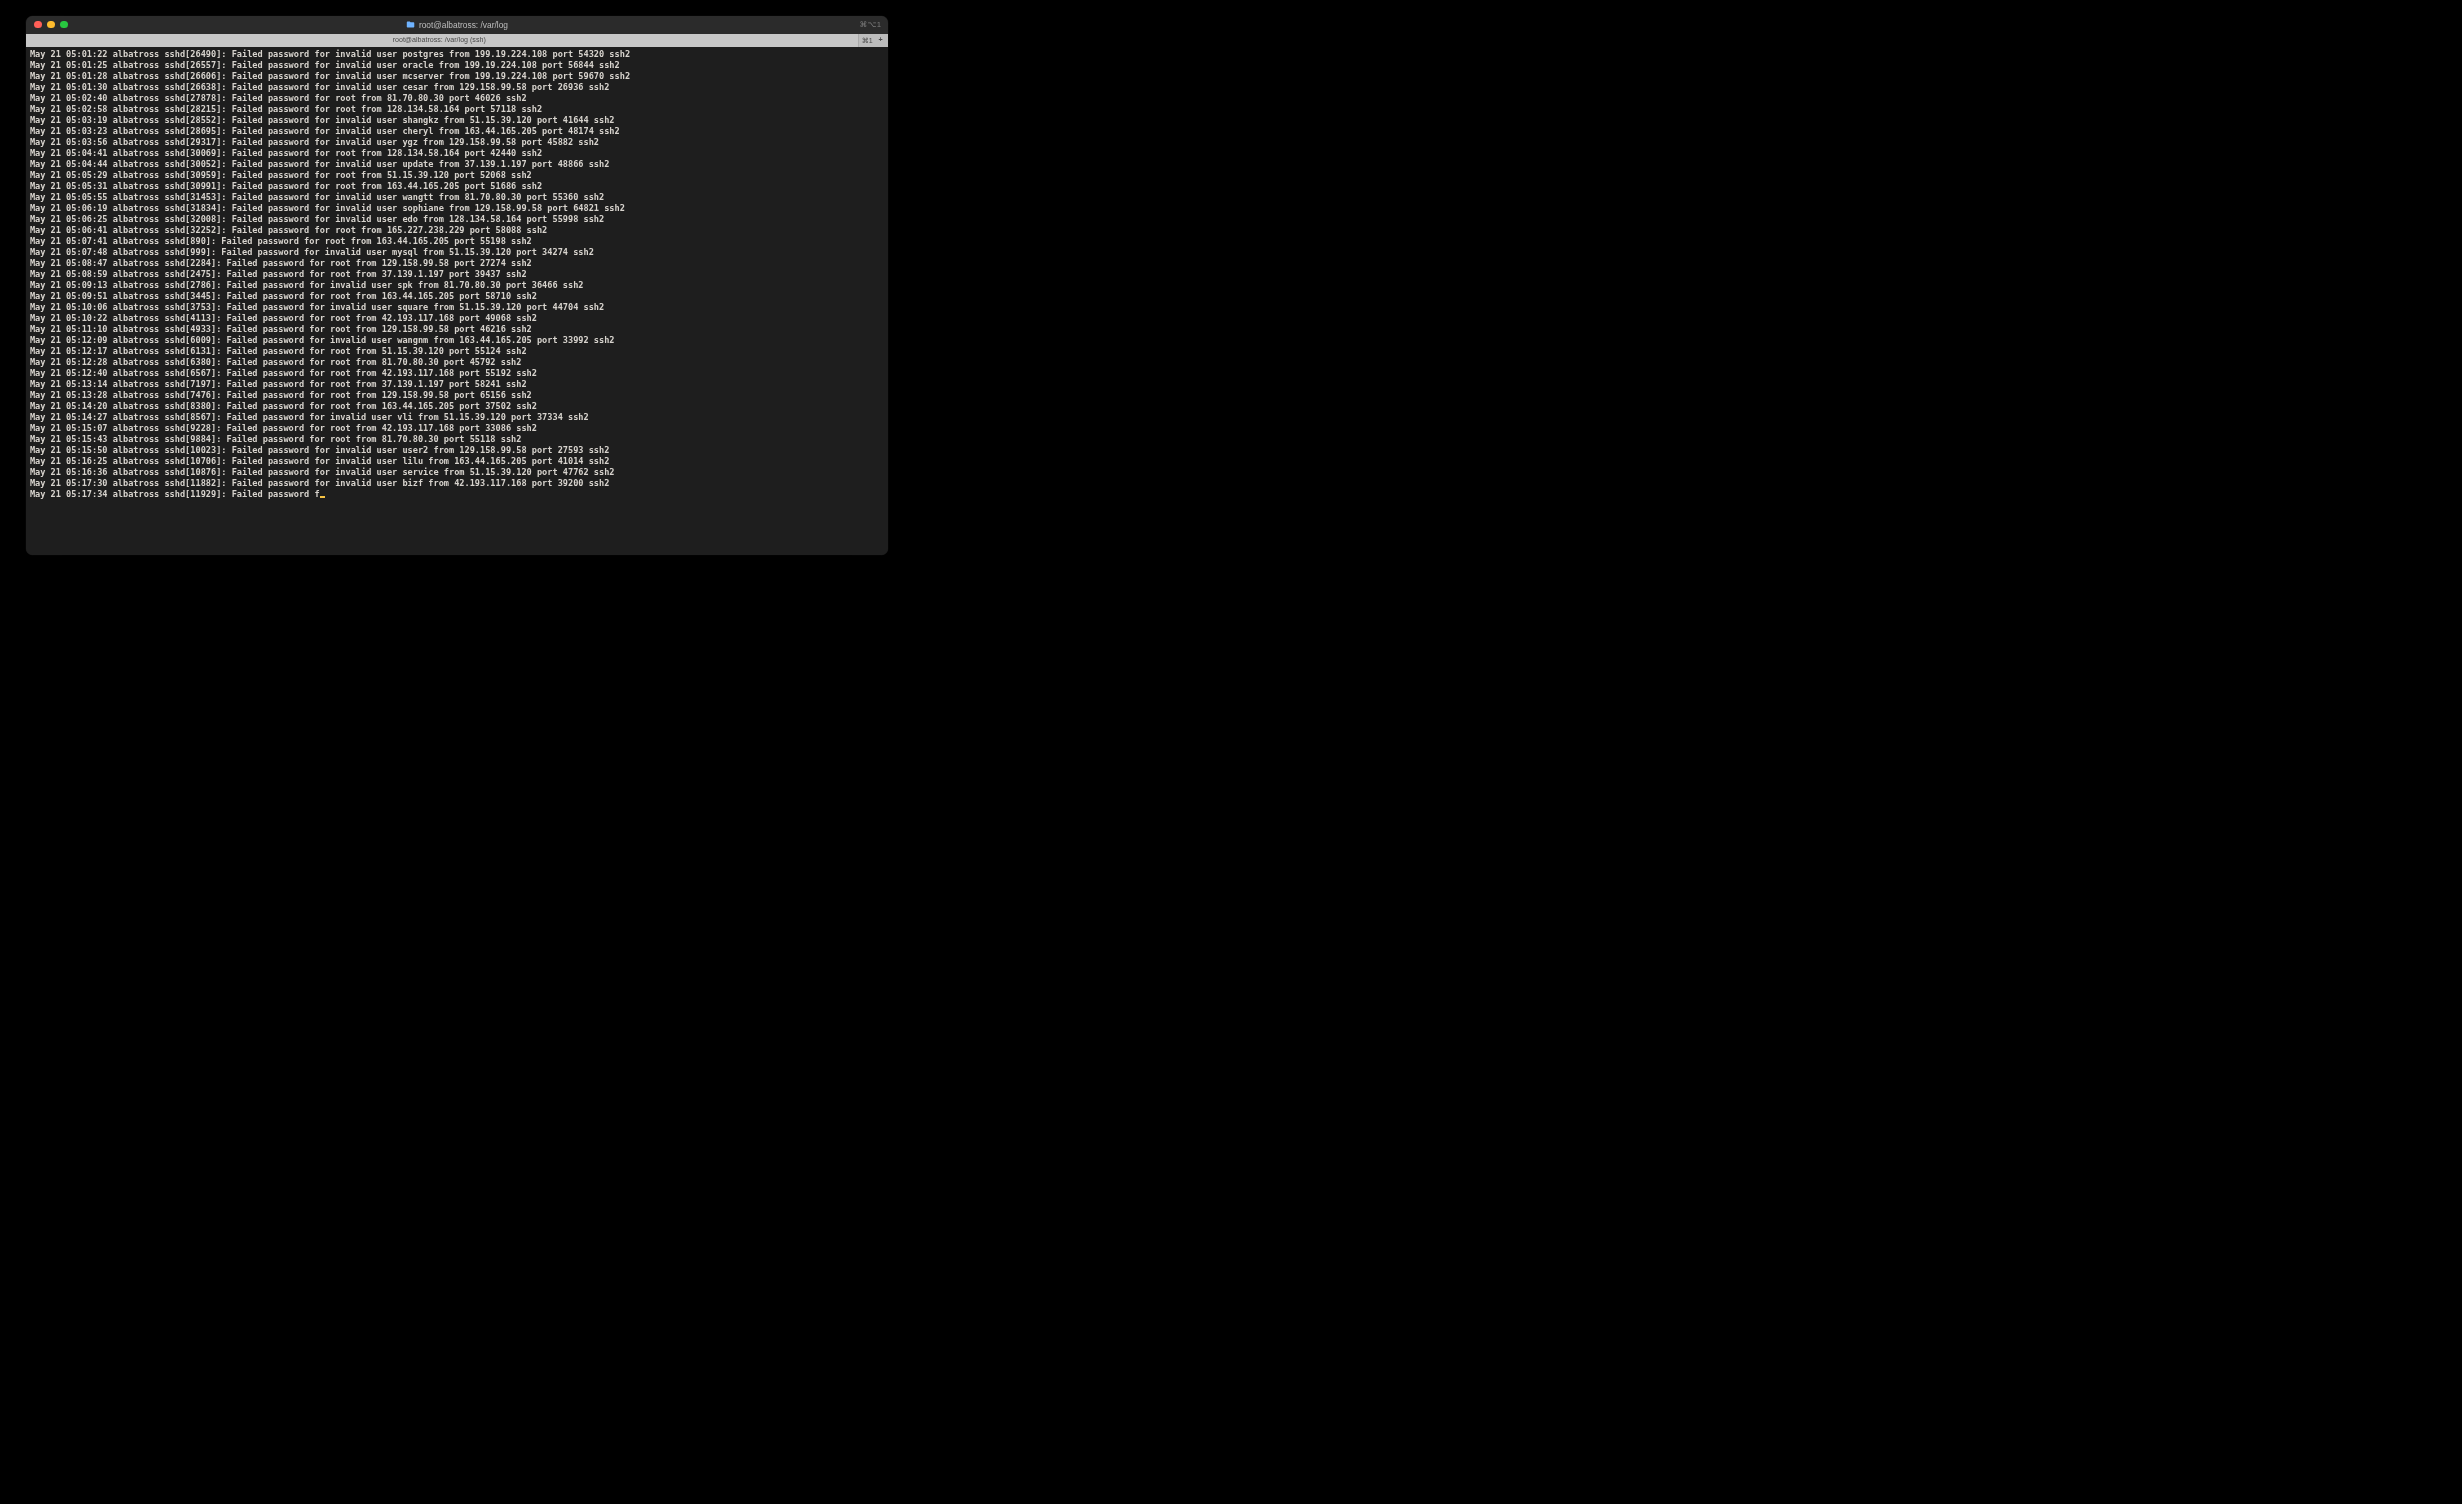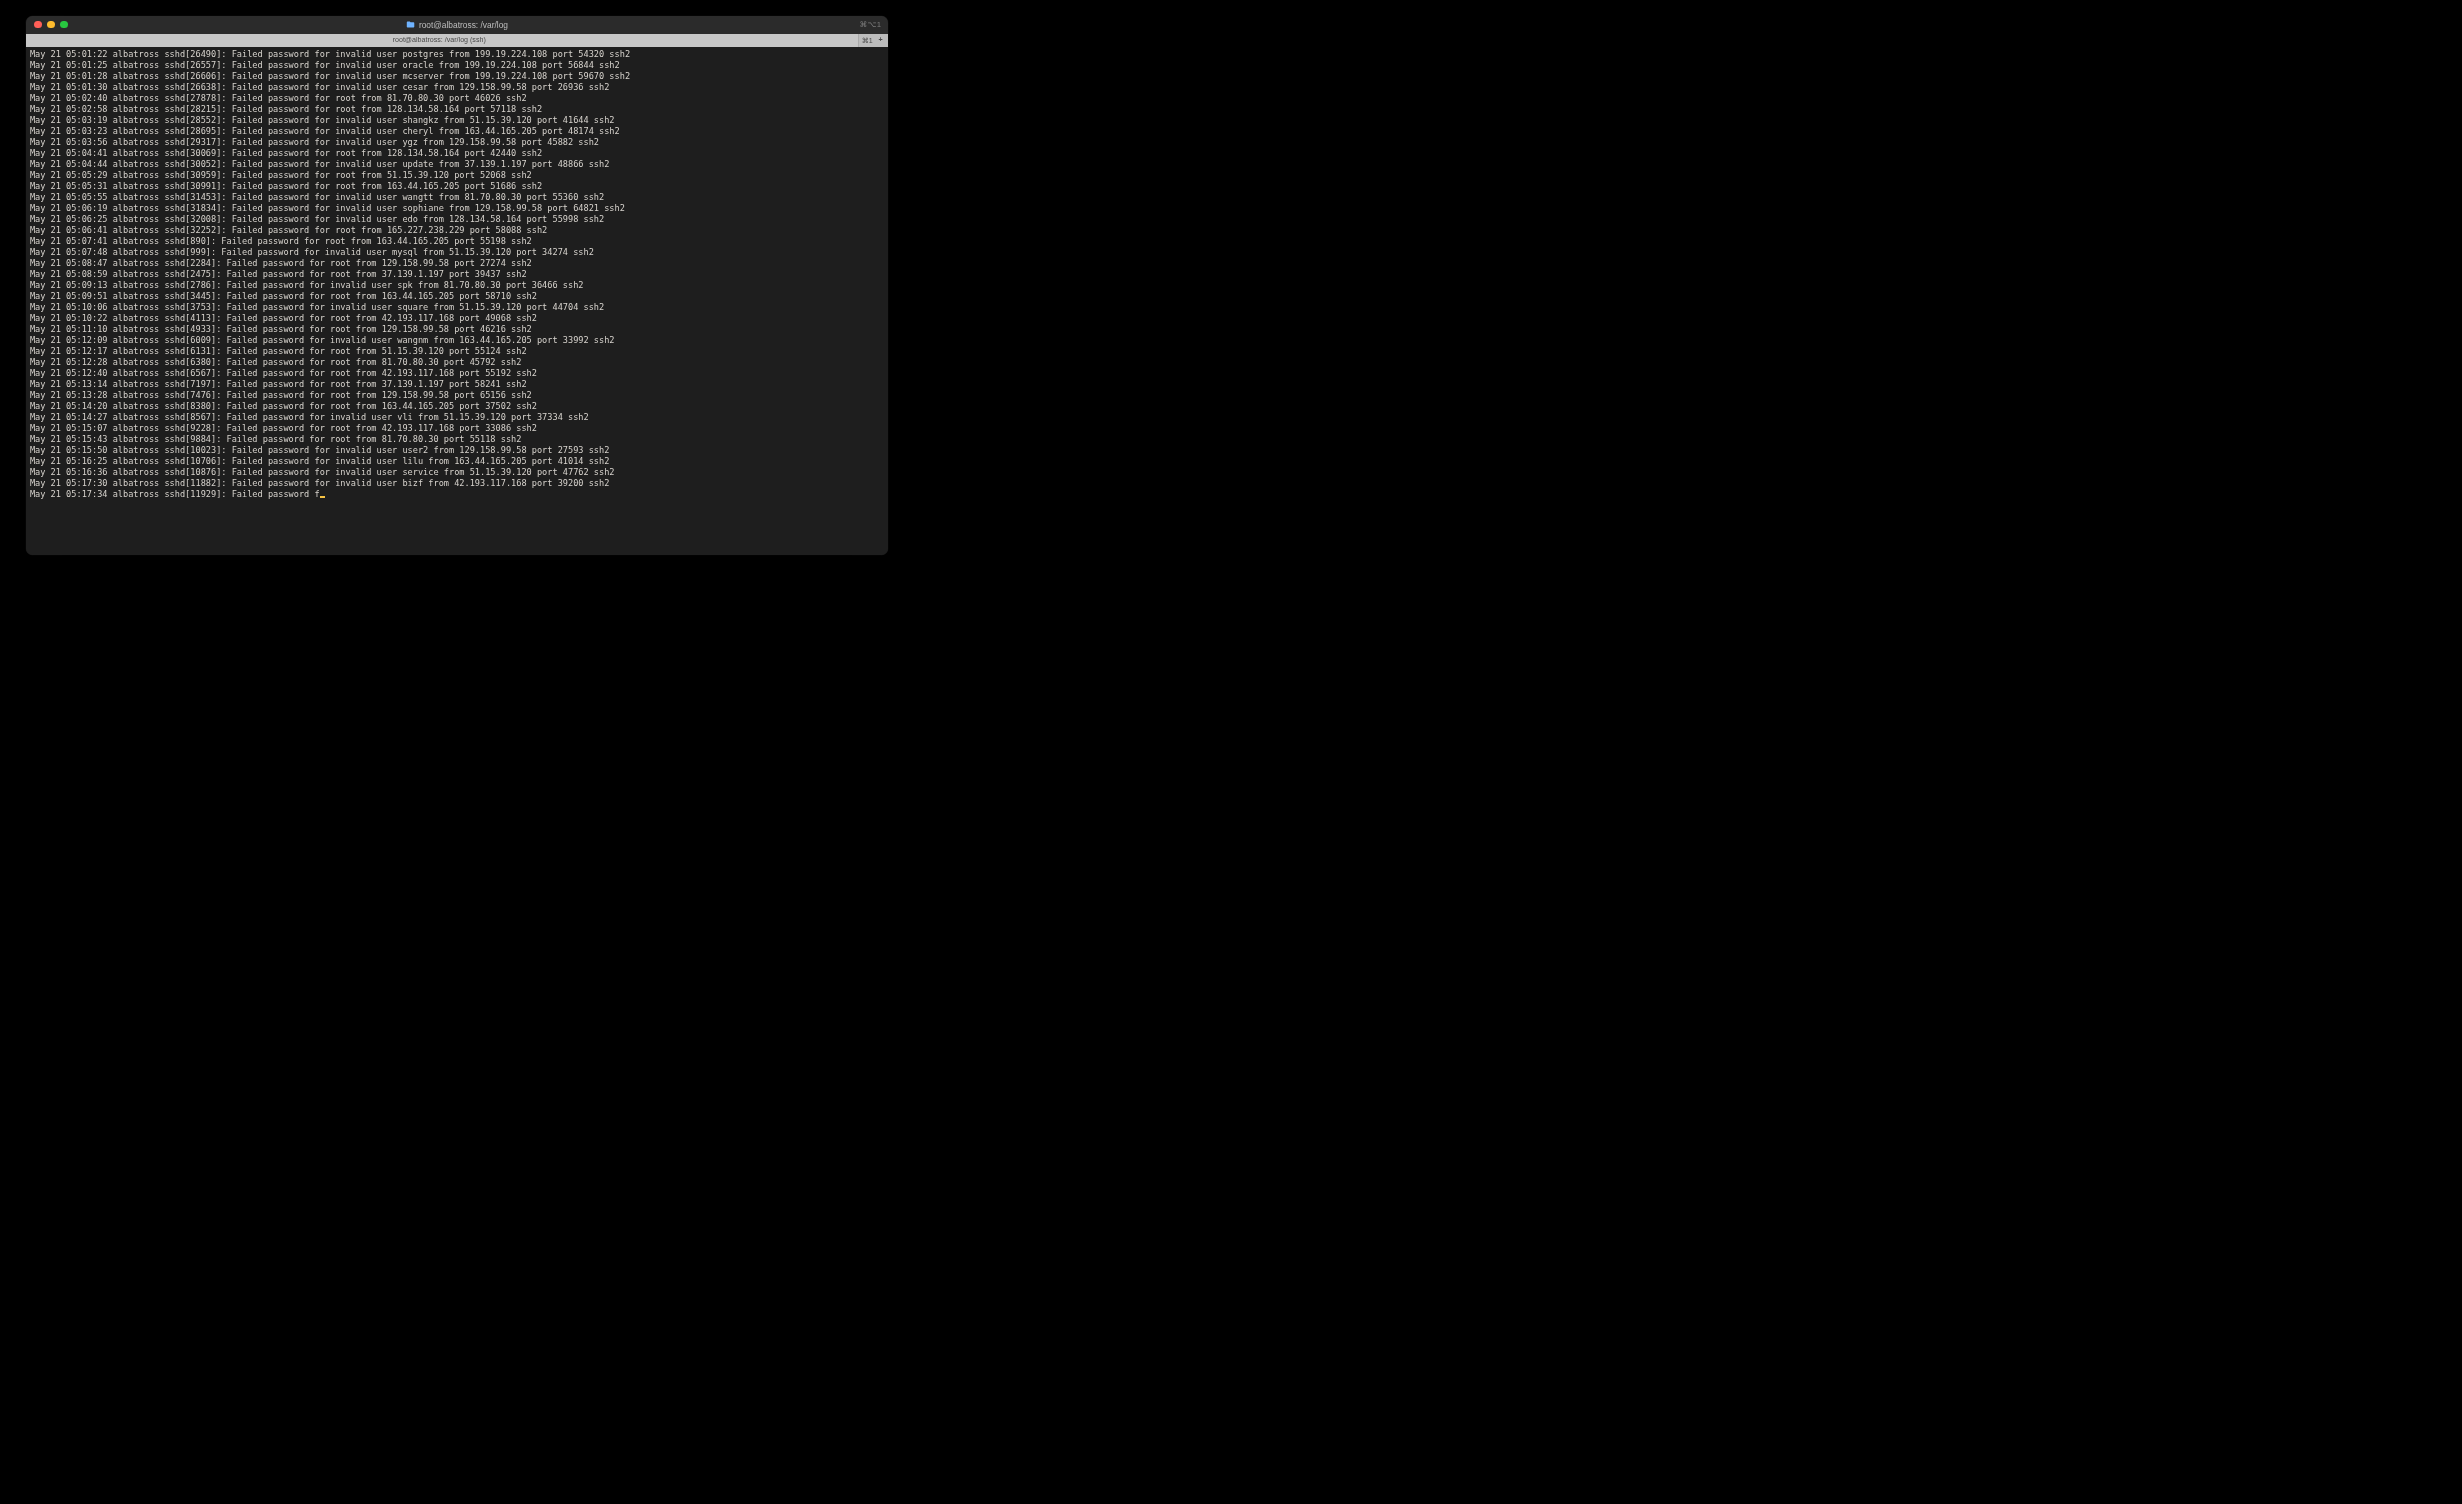--- a/index.html
+++ b/index.html
@@ -105,20 +105,21 @@
     padding: 2.6px 3.9px 3.9px 3.9px;
     overflow: hidden;
   }
   pre.logtext {
     margin: 0;
     font-family: "Menlo", "Consolas", "DejaVu Sans Mono", monospace;
     font-size: 8.6px;
     line-height: 11px;
     color: #d7d3cd;
     white-space: pre;
+    font-weight: bold;
   }
   .cursor {
     display: inline-block;
     width: 5.2px;
     height: 1.9px;
     background: #f6c343;
     vertical-align: -0.6px;
     margin-left: 0.6px;
   }
 </style>

